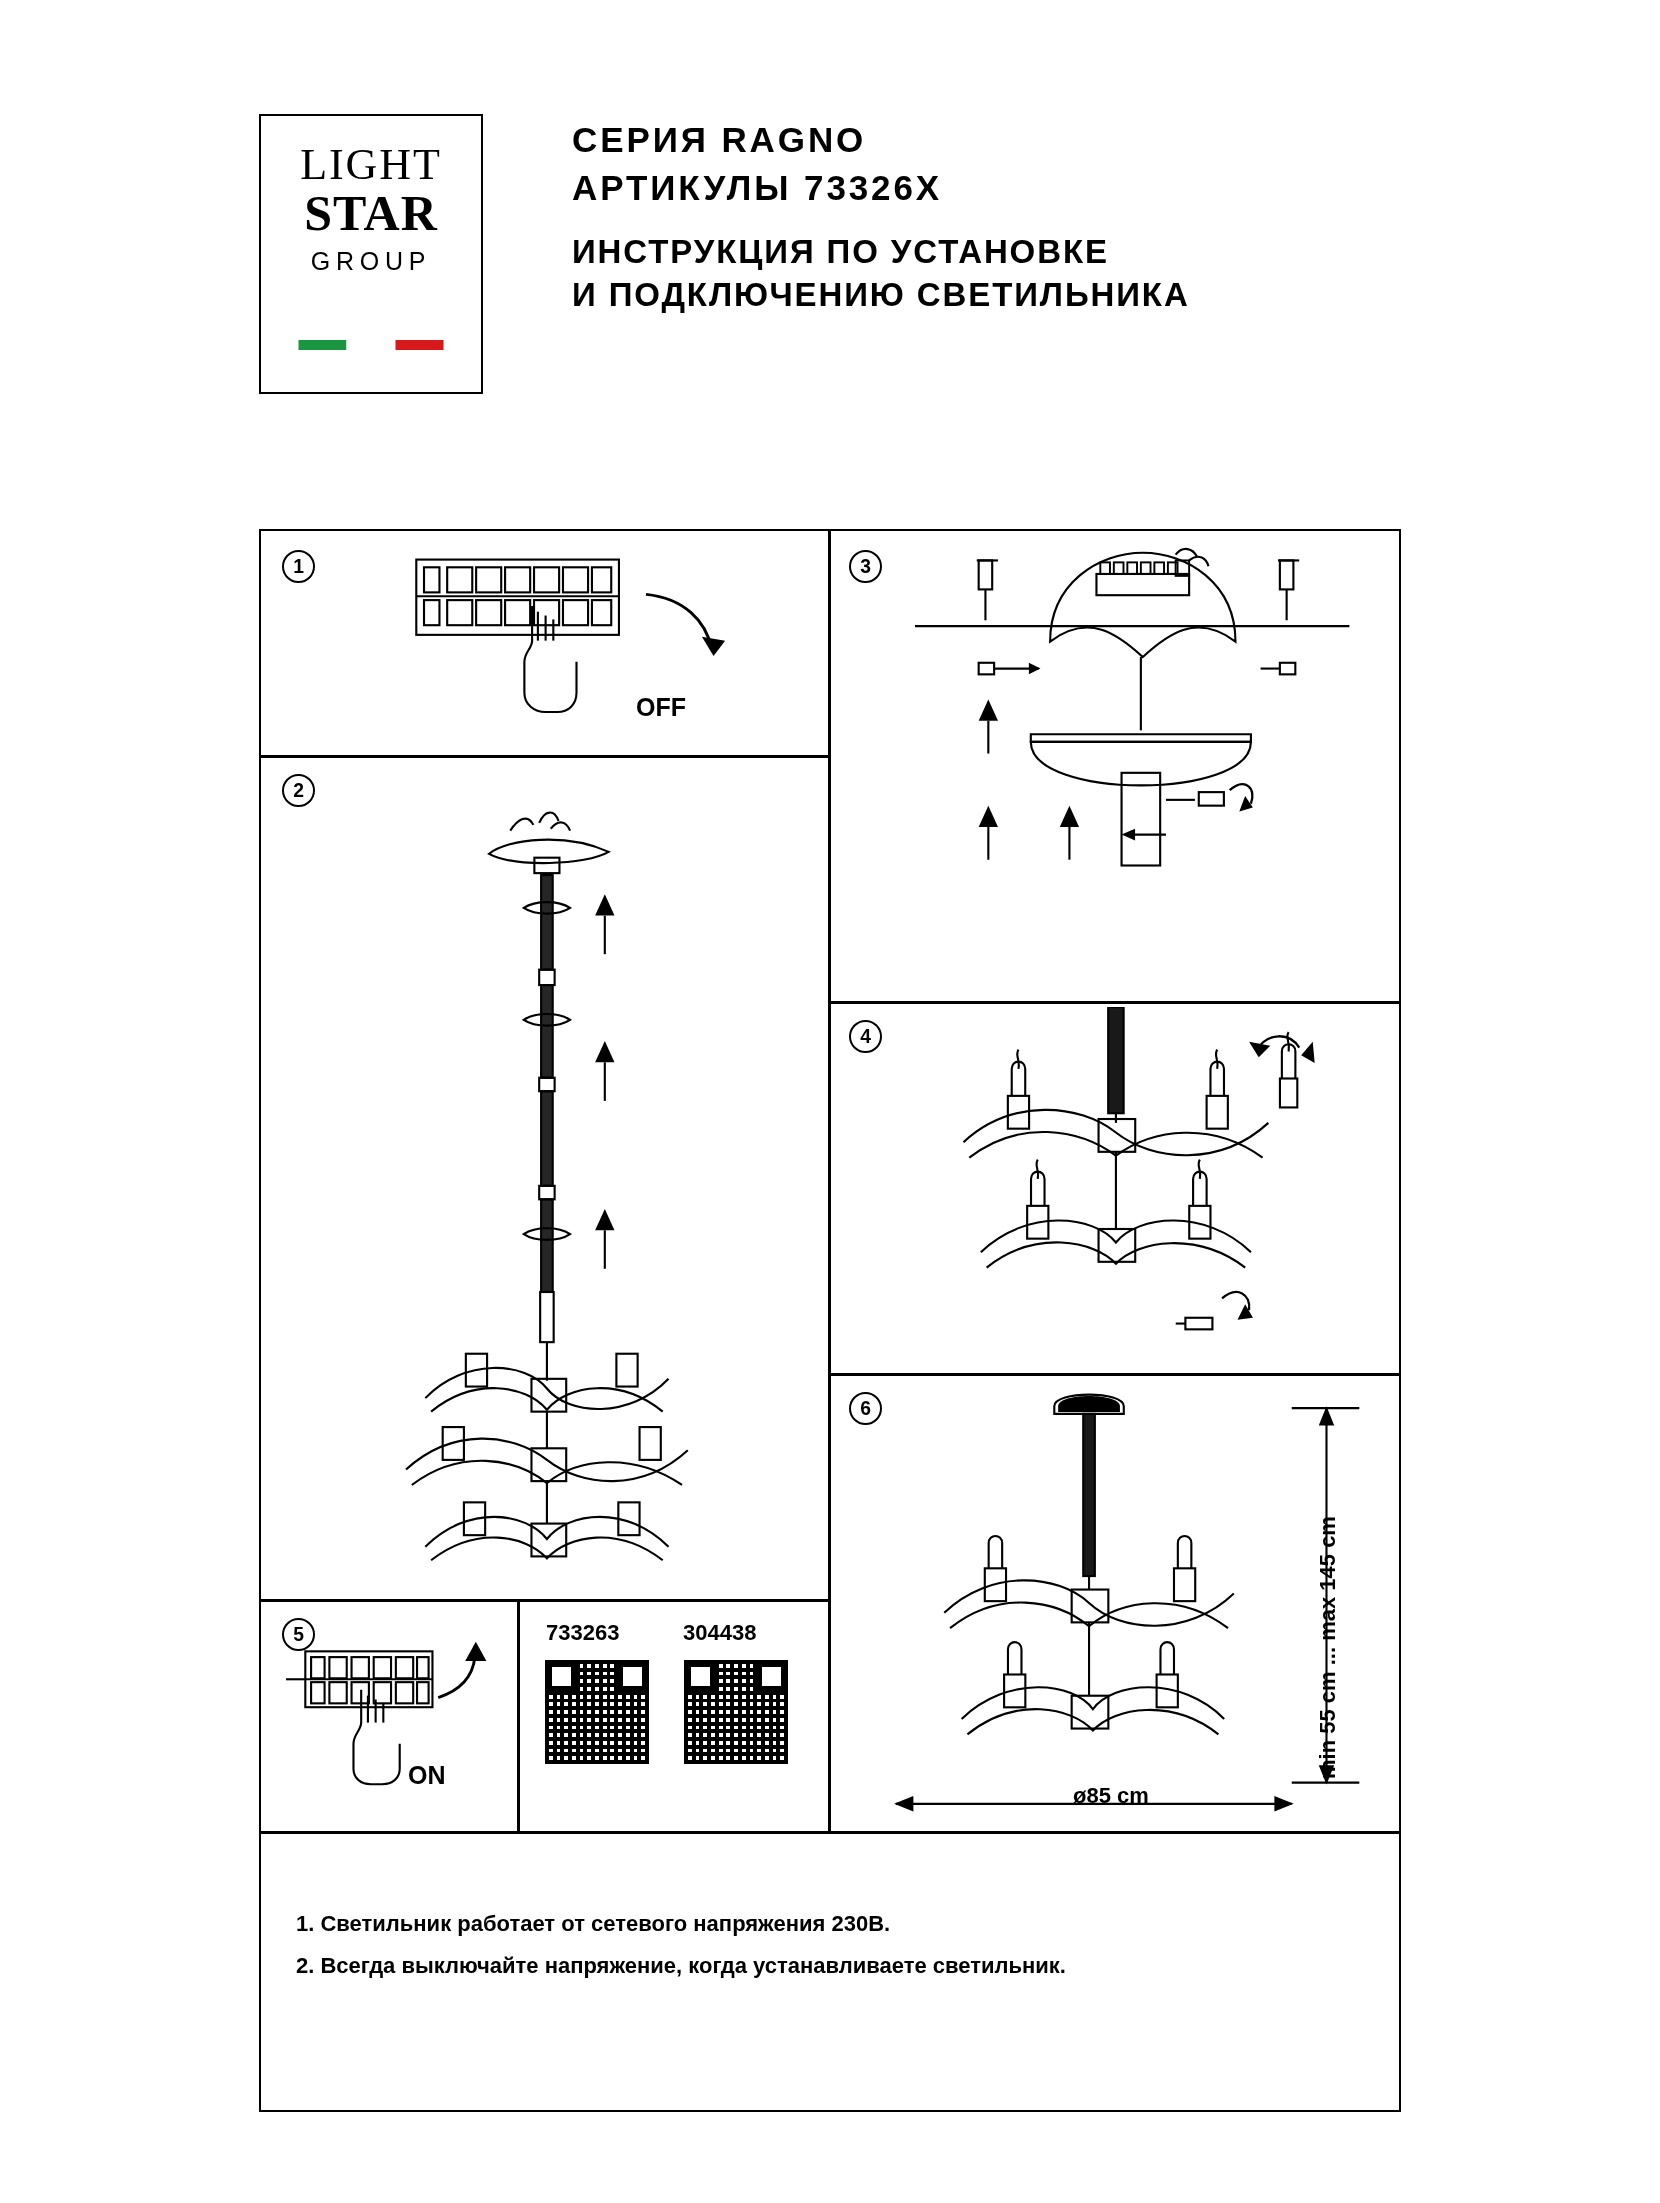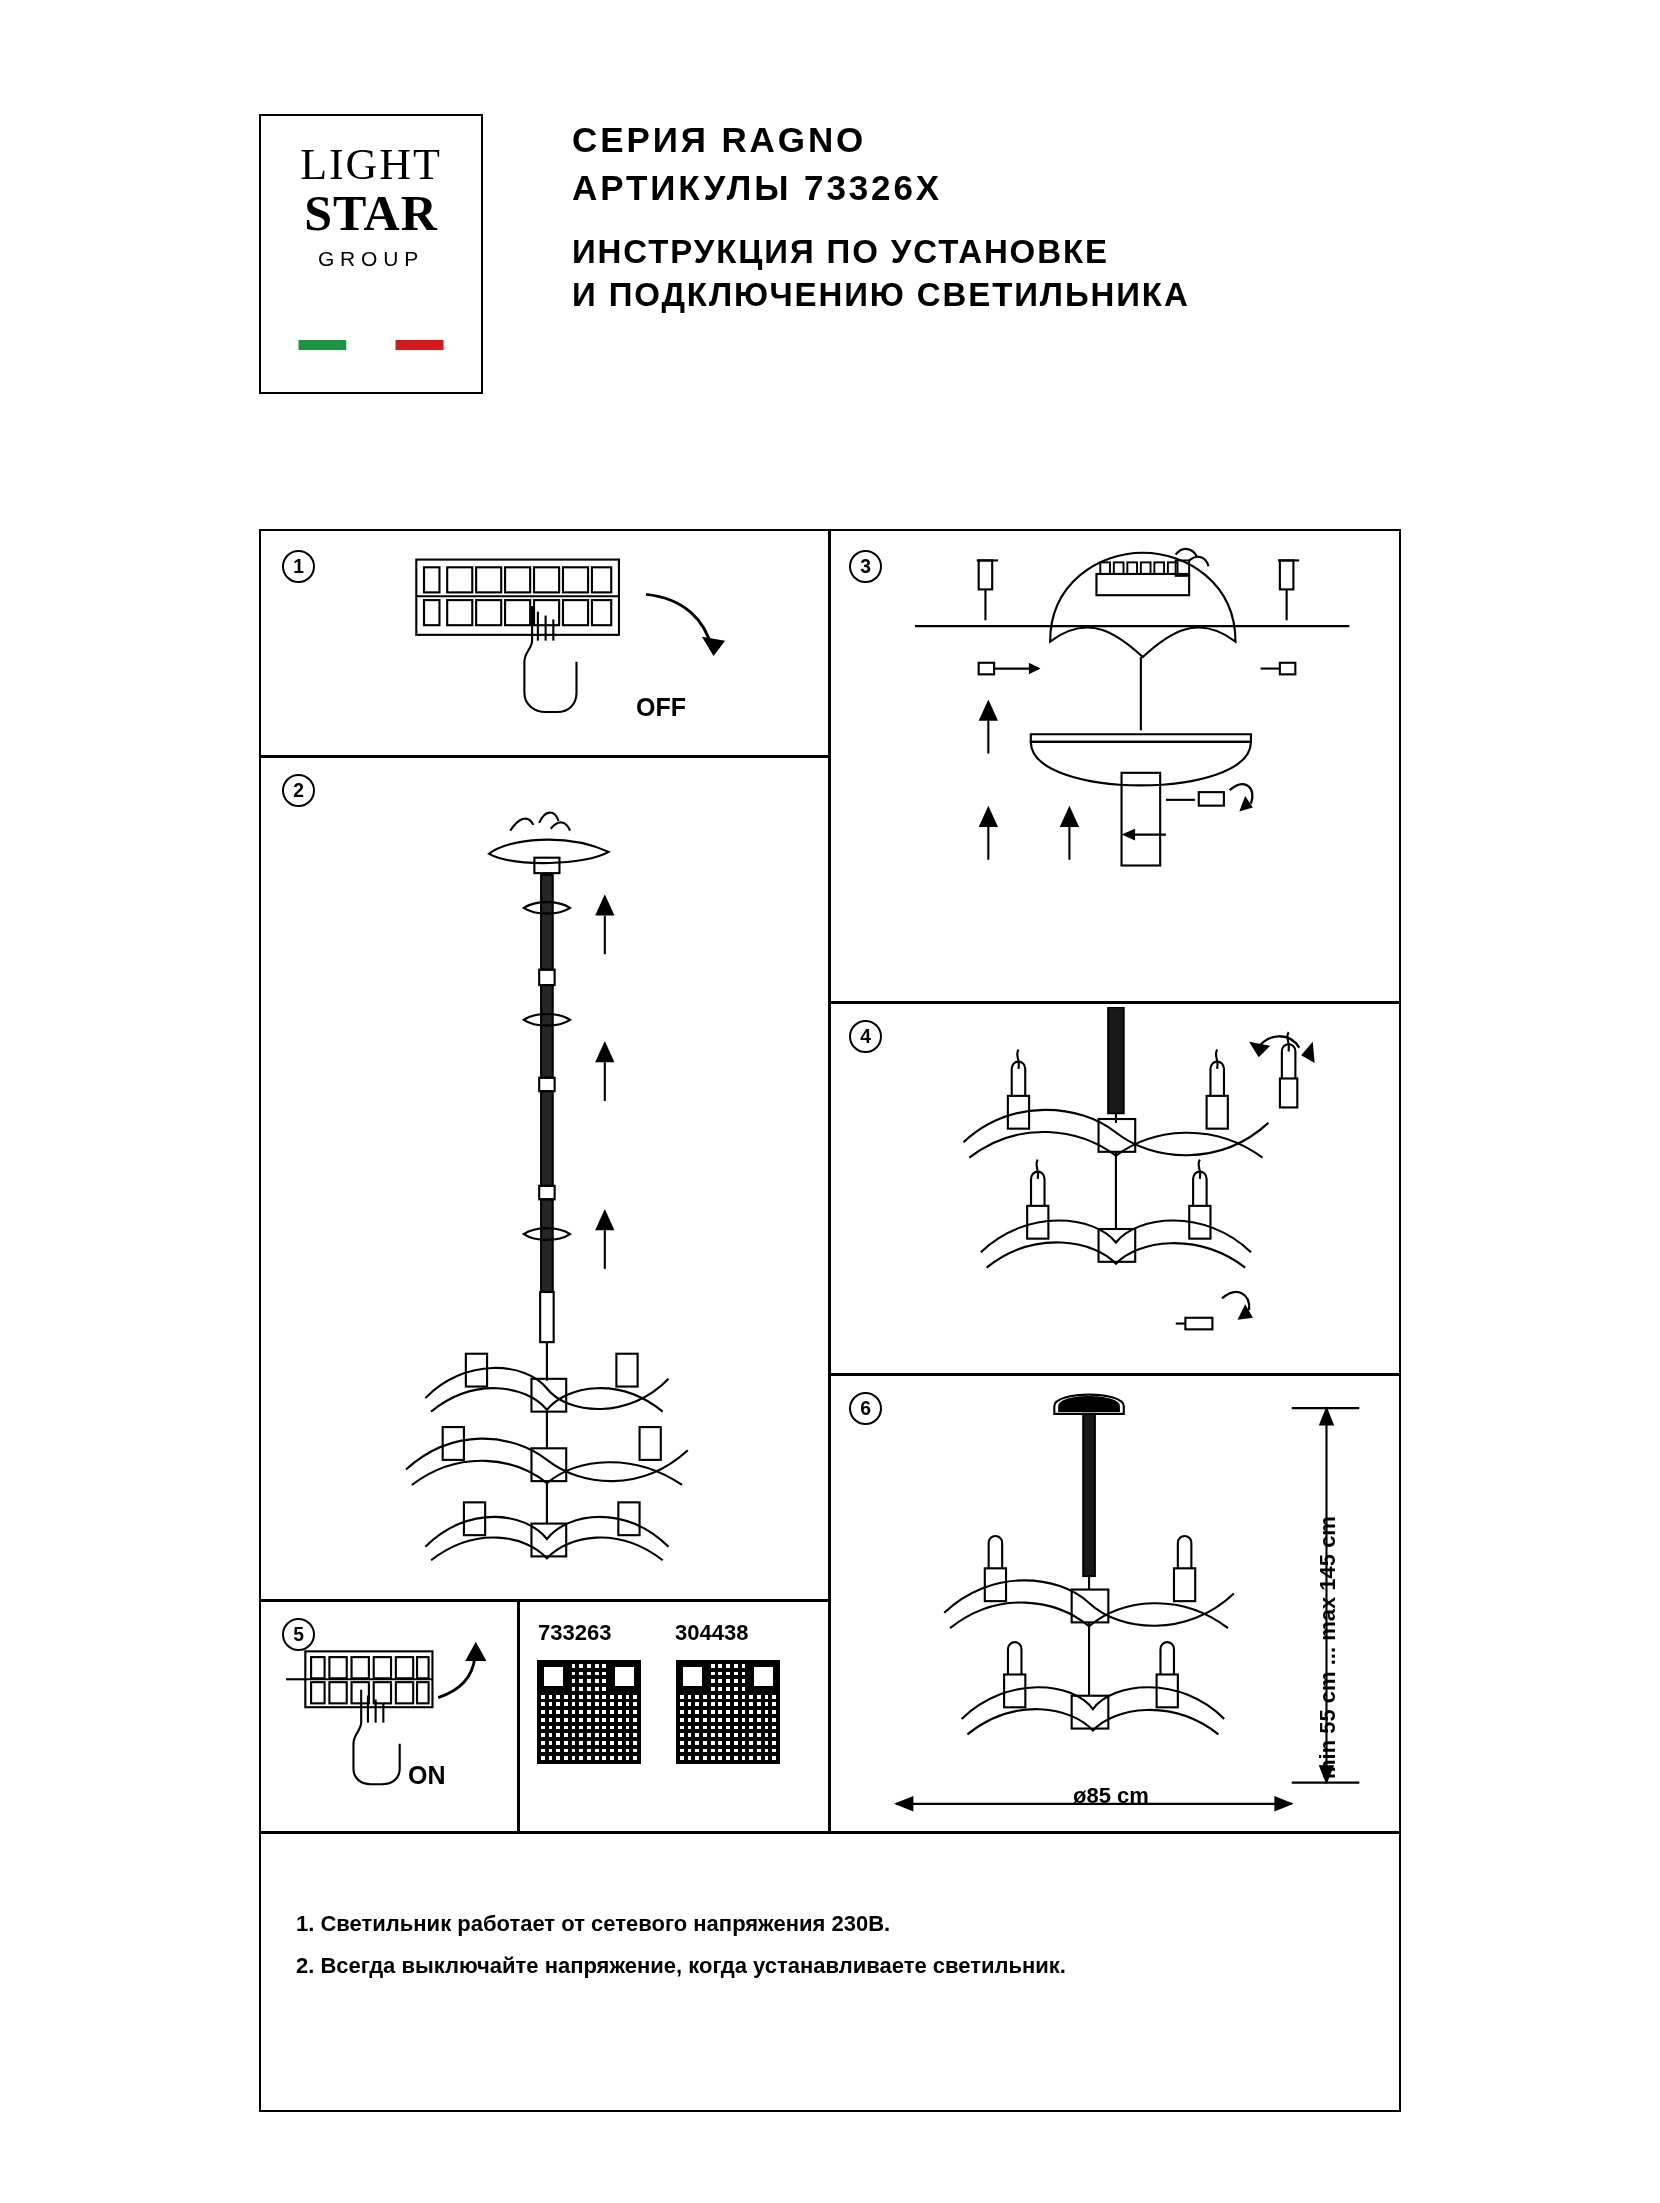--- a/index.html
+++ b/index.html
@@ -45,21 +45,21 @@
   }
   .logo-star {
     font-family: "Liberation Serif", serif;
     font-weight: bold;
     font-size: 50px;
     letter-spacing: 1px;
     line-height: 1.05;
   }
   .logo-group {
     font-family: "Liberation Sans", sans-serif;
-    font-size: 21px;
+    font-size: 25px;
     letter-spacing: 5.8px;
     margin-top: 7.7px;
   }
   .flag {
     position: absolute;
     left: 50%;
     transform: translateX(-50%);
     top: 224px;
     width: 145px;
     height: 9.7px;
@@ -358,21 +358,21 @@
             <path d="M111 92 L111 72"></path>
 
           <path d="M168 66 C192 58 204 44 206 24" stroke-width="3"></path>
           <path d="M196 28 L207 8 L218 28" fill="#000" stroke="none"></path>
         </g>
       </svg>
     </div>
     <div class="lbl" style="left:147px; top:162px;">ON</div>
   </div>
 
-  <div class="cell" style="left:248px; top:1068px; width:342px; height:232px;border-radius:13px;">
+  <div class="cell" style="left:256px; top:1068px; width:342px; height:232px;border-radius:13px;">
     <div class="qr-code-label" style="left:29px; top:21px;">733263</div>
     <div class="qr-code-label" style="left:166px; top:21px;">304438</div>
     <div class="qr" style="left:27px; top:60px;"></div>
     <div class="qr" style="left:166px; top:60px;"></div>
   </div>
 
   <div class="cell" style="left:567px; top:0; width:573px; height:470px;">
     <div class="step-num" style="left:21px; top:19.3px;">3</div>
     <div class="fig" style="left:58px; top:9.7px;">
       <svg width="502" height="454" viewBox="0 0 520 470">

